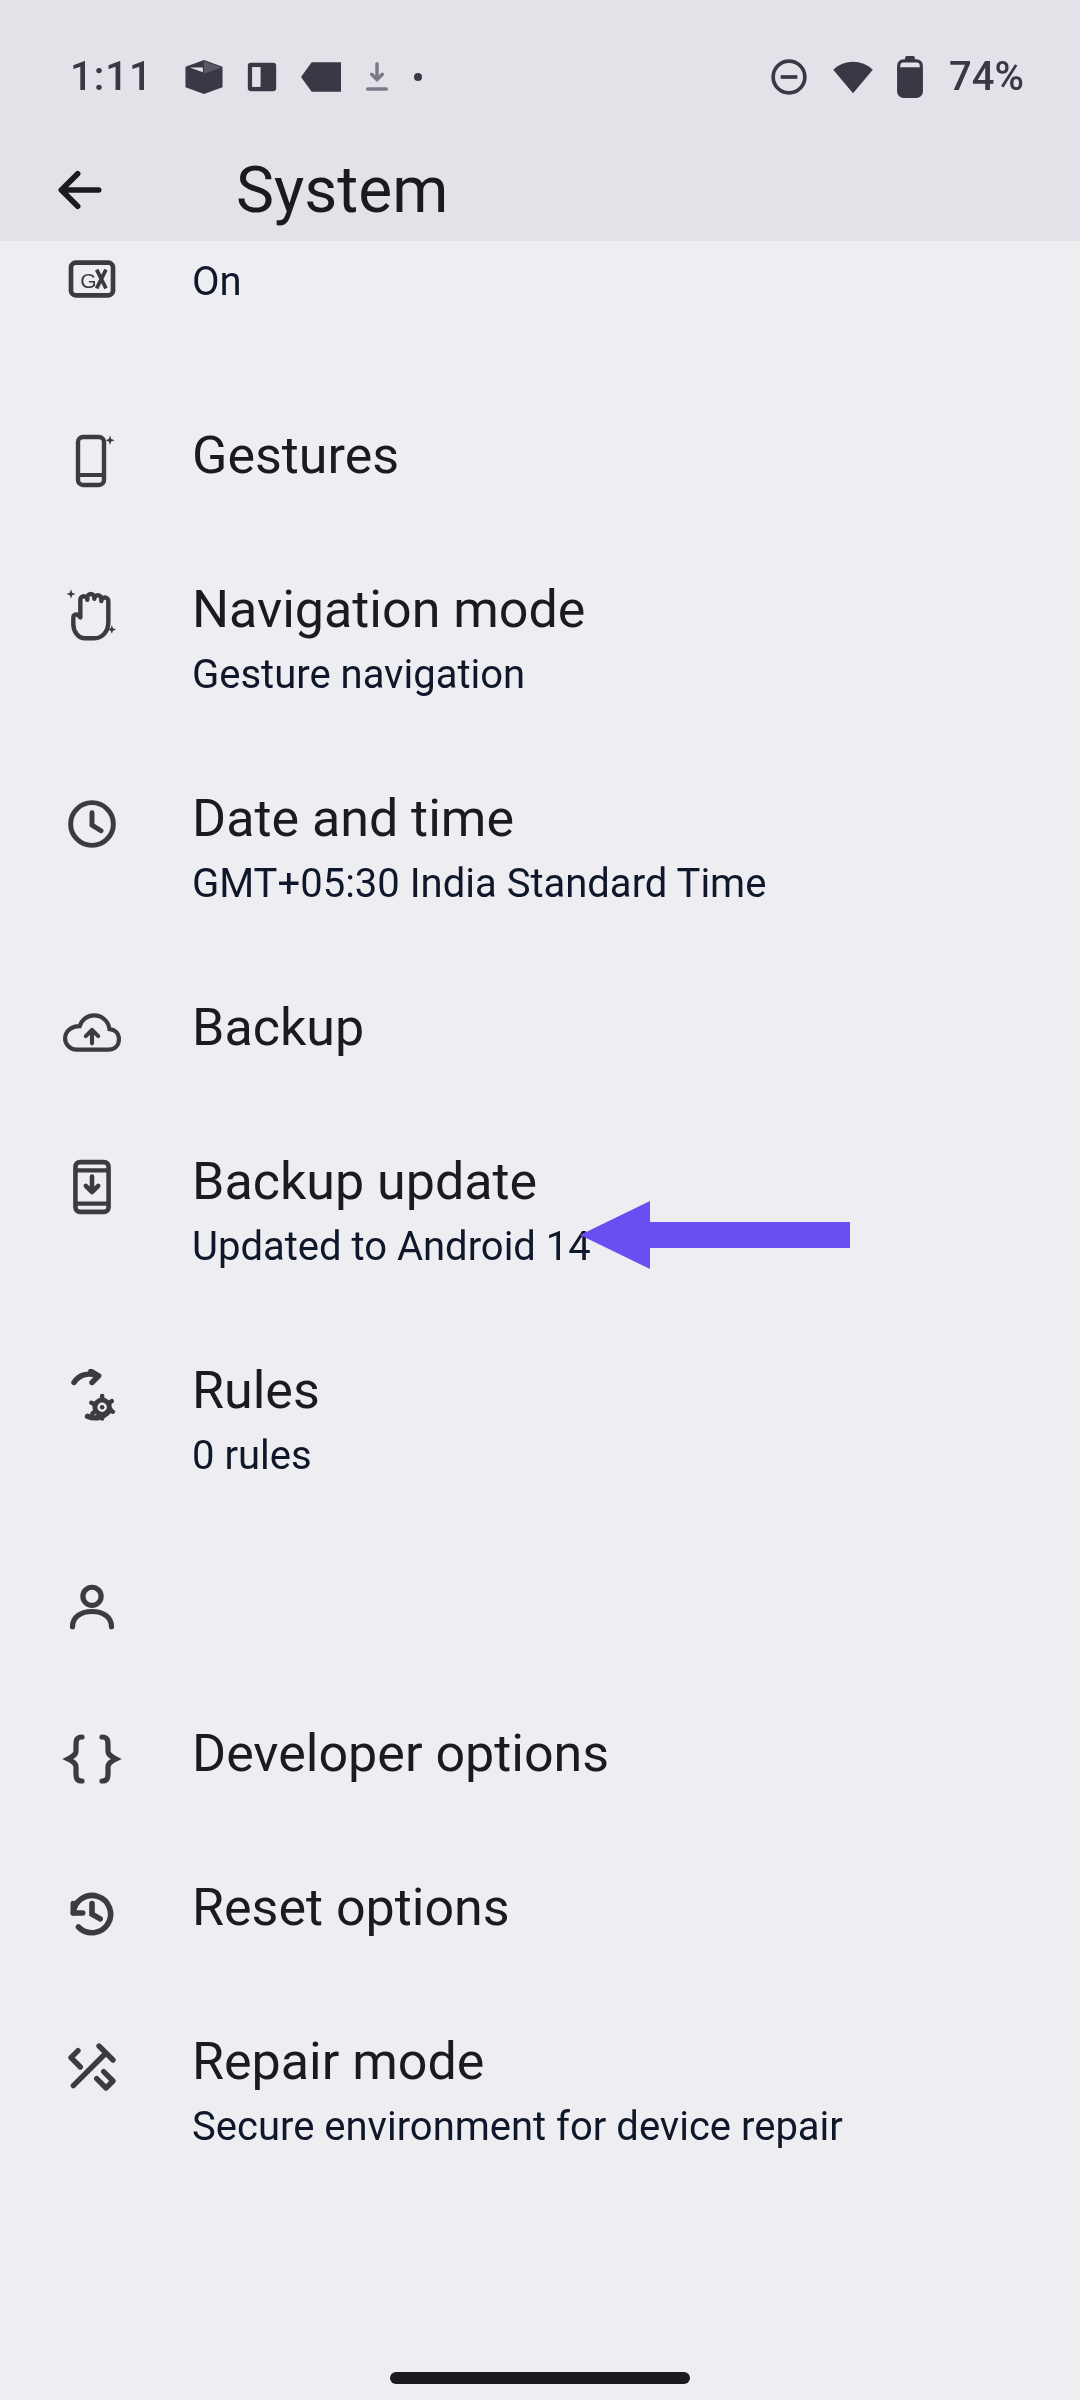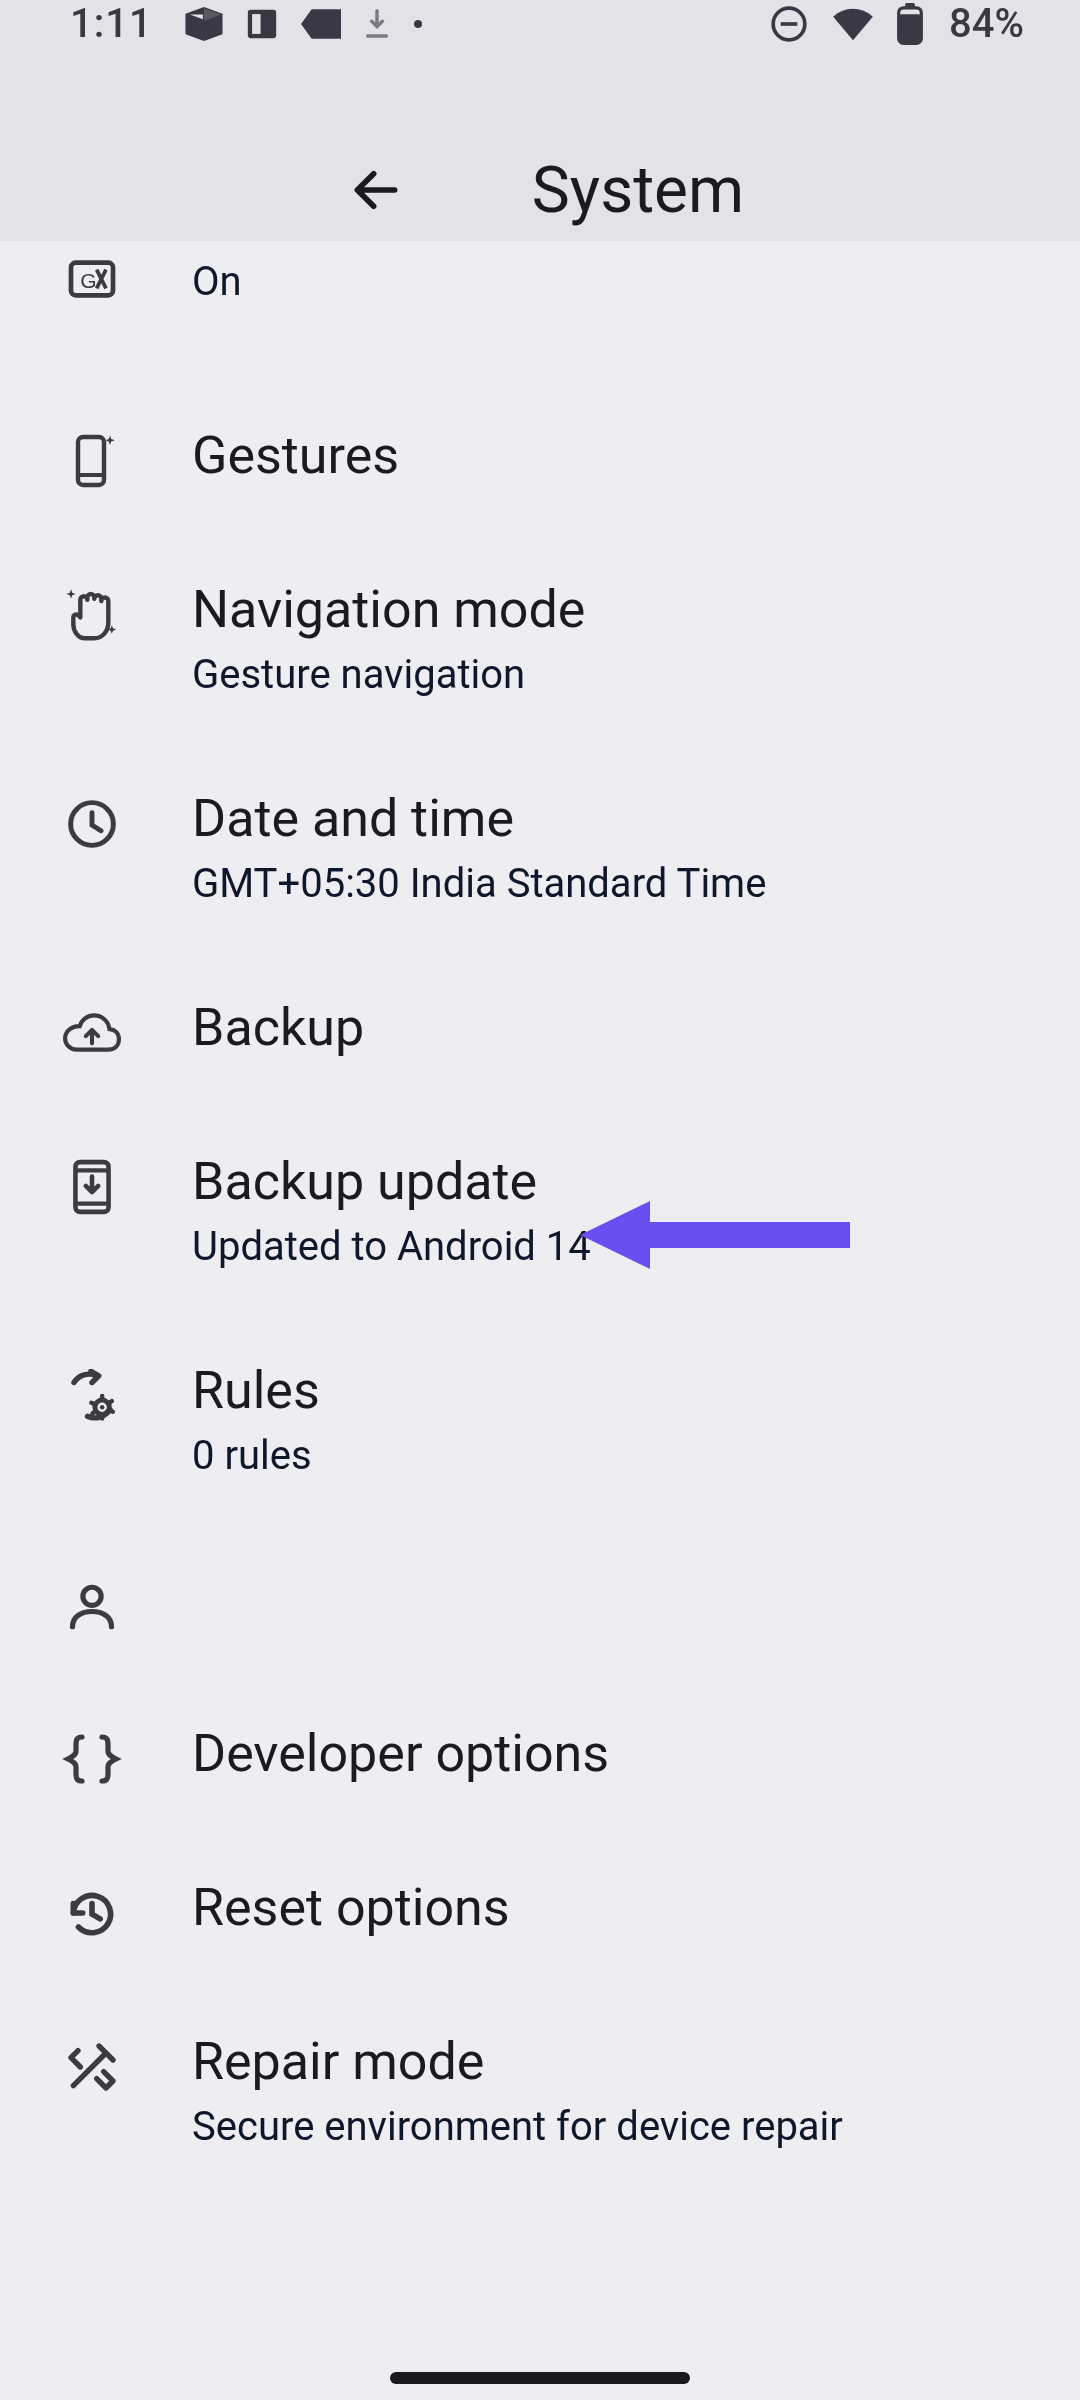--- a/index.html
+++ b/index.html
@@ -9,21 +9,21 @@
     background: #eeedf1;
     color: #1b1b1f;
     position: relative;
     overflow: hidden;
   }
 
   
   .status-bar {
     height: 100px;
     display: flex;
-    align-items: flex-start;
+    align-items: flex-end;
     justify-content: space-between;
     padding: 0 56px 0 70px;
     background: #e3e2e9;
     font-size: 38px;
     font-weight: 500;
     color: #3a3845;
   }
   .status-left, .status-right { display: flex; align-items: center; gap: 22px; }
   .status-left .clock { font-size: 40px; margin-right: 10px; letter-spacing: 1px; }
   .status-icon { display: inline-flex; align-items: center; justify-content: center; }
@@ -31,21 +31,20 @@
   .battery-pct { font-size: 40px; margin-left: 4px; }
 
   
   .app-bar {
     height: 180px;
     display: flex;
     align-items: center;
     padding: 0 40px;
     background: #e3e2e9;
     gap: 116px;
-    justify-content: center;
   }
   .back-btn {
     width: 80px; height: 80px;
     display: inline-flex; align-items: center; justify-content: center;
     border: none; background: none; cursor: pointer;
   }
   .app-title { font-size: 64px; font-weight: 400; color: #1b1b1f; }
 
   
   .divider-shadow { height: 1px; background: rgba(0,0,0,0.02); }
@@ -152,21 +151,21 @@
           <path d="M12 19 L1 6 C7 0 17 0 23 6 Z" fill="#3a3845"></path>
         </svg>
     </span>
     <span class="status-icon">
       <svg width="26" height="42" viewBox="0 0 16 26">
           <rect x="5" y="0" width="6" height="3" rx="1" fill="#3a3845"></rect>
           <rect x="1" y="3" width="14" height="22" rx="3" fill="none" stroke="#3a3845" stroke-width="2"></rect>
           <rect x="1" y="7" width="14" height="18" rx="2" fill="#3a3845"></rect>
         </svg>
     </span>
-    <span class="battery-pct">84%</span>
+    <span class="battery-pct">74%</span>
   </div>
 </div>
 
 <div class="app-bar">
   <button class="back-btn">
     <svg width="56" height="56" viewBox="0 0 24 24">
         <path d="M20 12 H5 M11 5 L4 12 L11 19" stroke="#1b1b1f" stroke-width="2.4" fill="none" stroke-linecap="round" stroke-linejoin="round"></path>
       </svg>
   </button>
   <span class="app-title">System</span>

